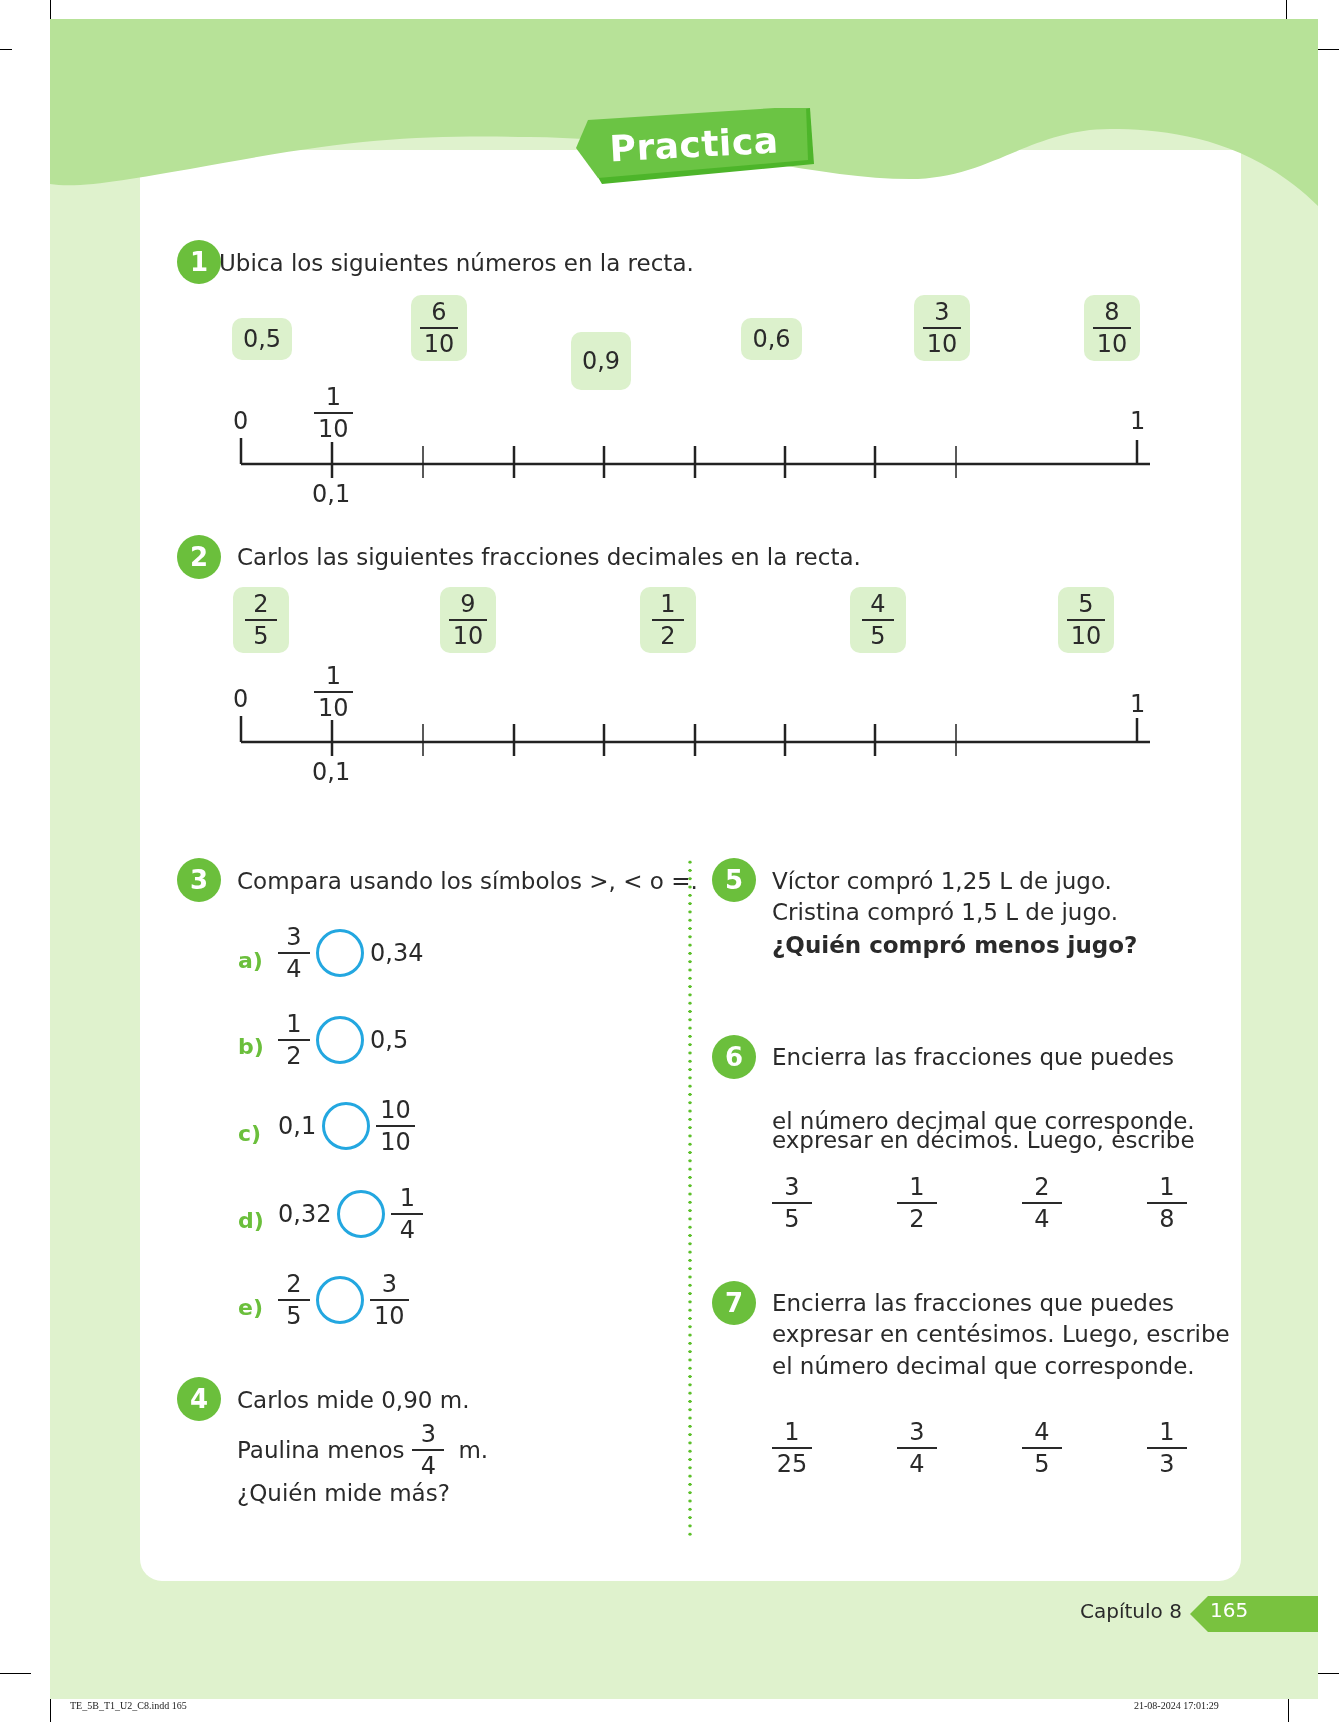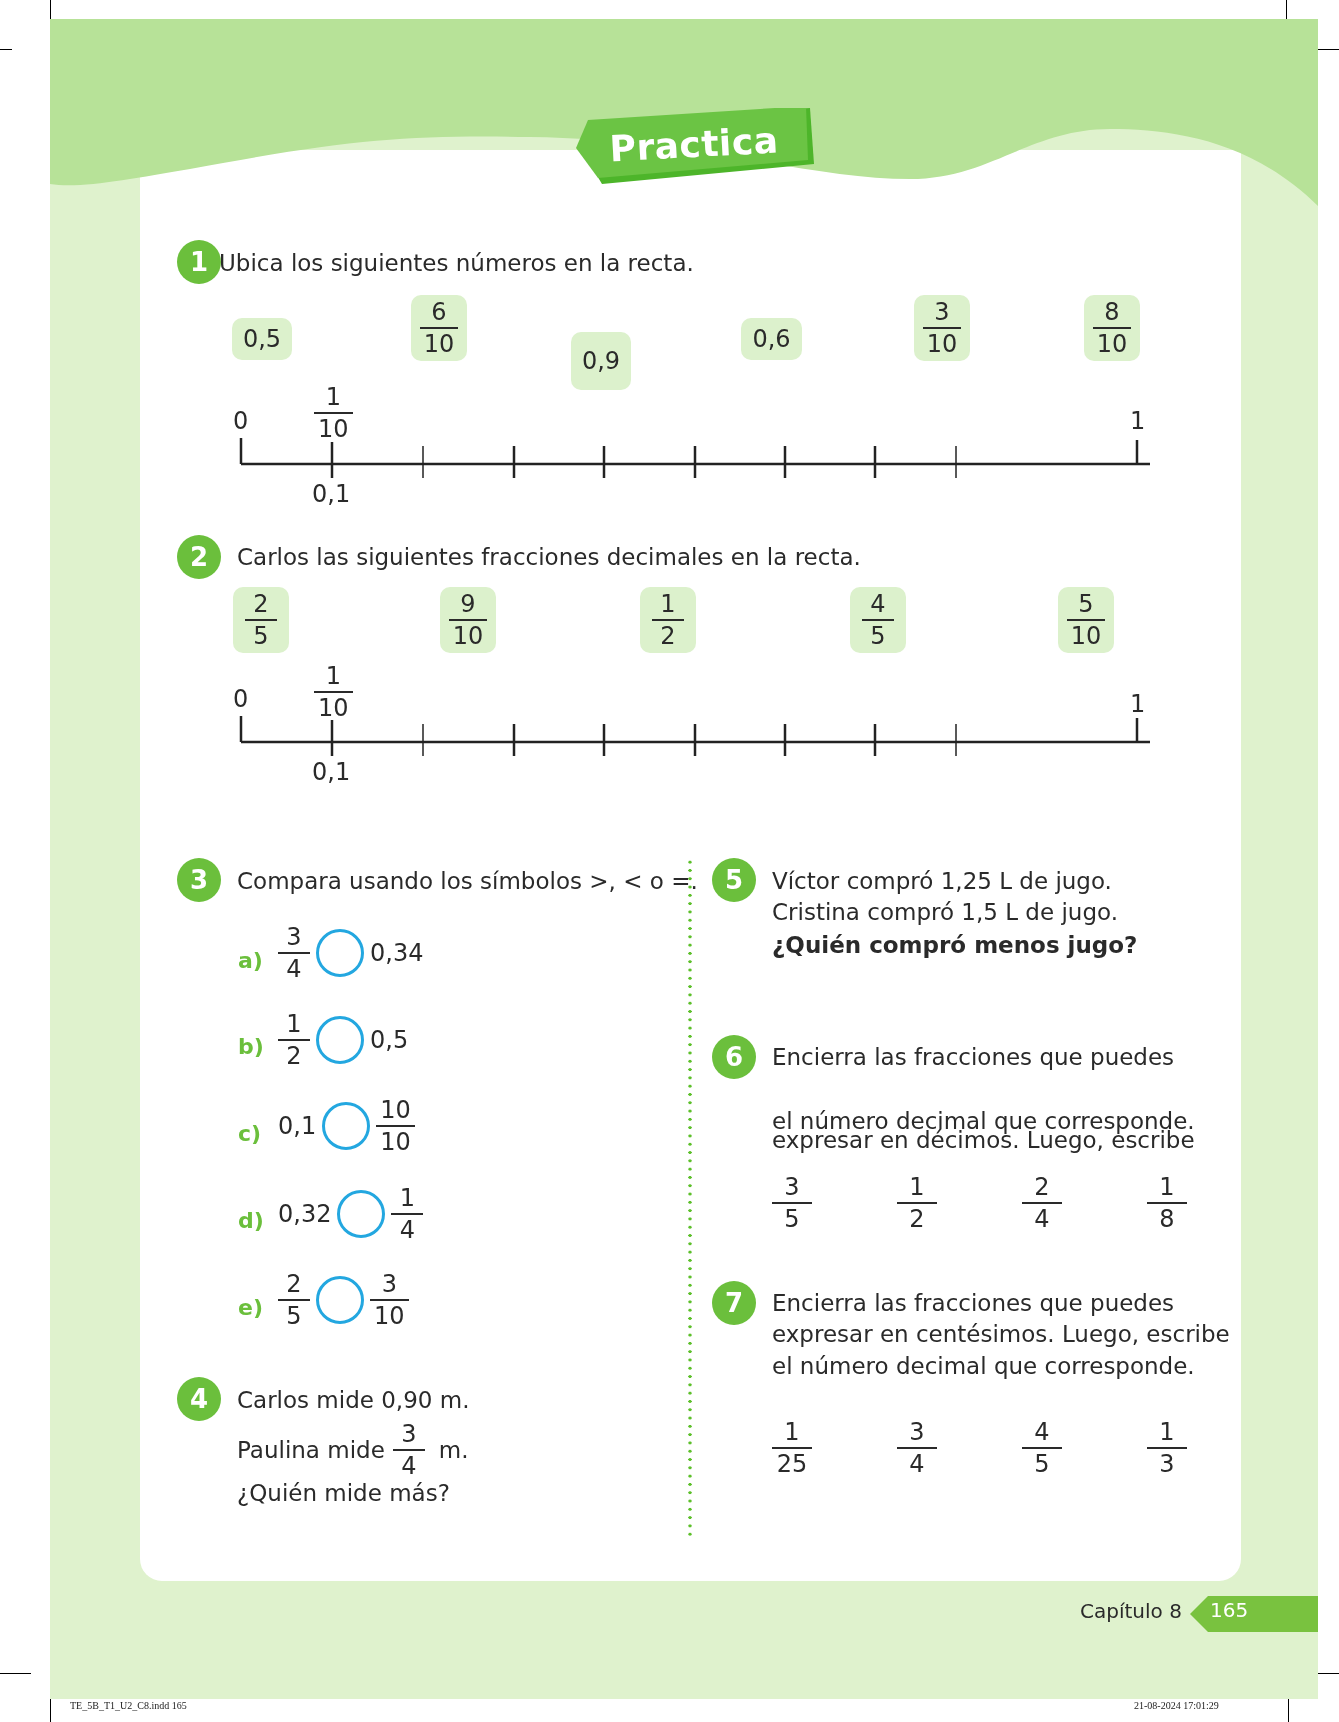--- a/index.html
+++ b/index.html
@@ -248,21 +248,21 @@
   <span class="frac">
       <span class="num">3</span>
       <span class="bar"></span>
       <span class="den">10</span>
     </span>
 </div>
 
 <div class="qnum" style="left:177px;top:1377px;">4</div>
 <div class="qtext" style="left:237px;top:1384px;">Carlos mide 0,90 m.</div>
 <div class="qtext" style="left:237px;top:1422px;display:flex;align-items:center;gap:8px;">
-  <span>Paulina mide</span>
+  <span>Paulina menos</span>
   <span class="frac">
       <span class="num">3</span>
       <span class="bar"></span>
       <span class="den">4</span>
     </span>
   <span style="margin-left:6px;">m.</span>
 </div>
 <div class="qtext" style="left:237px;top:1477px;">¿Quién mide más?</div>
 
 <div class="qnum" style="left:712px;top:858px;">5</div>

